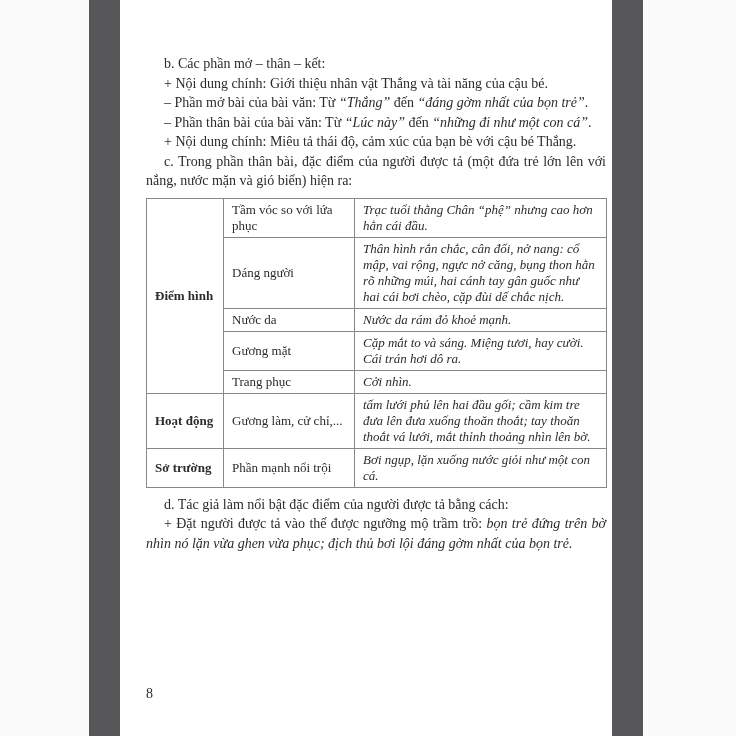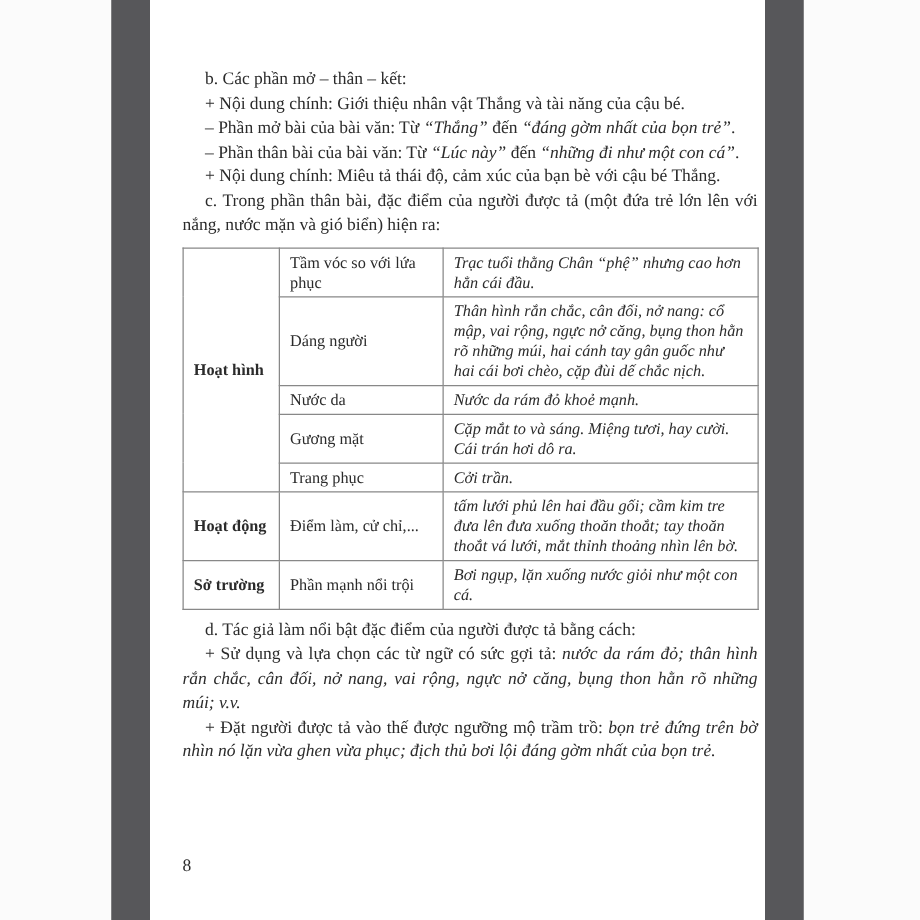--- a/index.html
+++ b/index.html
@@ -63,52 +63,51 @@
         <p class="para"><span>c. Trong phần thân bài, đặc điểm của người được tả (một đứa trẻ lớn lên với nắng, nước mặn và gió biển) hiện ra:</span></p>
       </div>
     <table class="desc-table">
       <colgroup>
         <col style="width:77px">
         <col style="width:131px">
         <col style="width:252px">
       </colgroup>
       <tbody id="table-body">
           <tr>
-            <td class="group" rowspan="5">Hoạt hình</td>
+            <td class="group" rowspan="5">Điểm hình</td>
             <td class="aspect">Tầm vóc so với lứa phục</td>
             <td class="detail">Trạc tuổi thằng Chân “phệ” nhưng cao hơn hẳn cái đầu.</td>
           </tr>
           <tr>
             <td class="aspect">Dáng người</td>
             <td class="detail">Thân hình rắn chắc, cân đối, nở nang: cổ mập, vai rộng, ngực nở căng, bụng thon hằn rõ những múi, hai cánh tay gân guốc như hai cái bơi chèo, cặp đùi dế chắc nịch.</td>
           </tr>
           <tr>
             <td class="aspect">Nước da</td>
             <td class="detail">Nước da rám đỏ khoẻ mạnh.</td>
           </tr>
           <tr>
             <td class="aspect">Gương mặt</td>
             <td class="detail">Cặp mắt to và sáng. Miệng tươi, hay cười. Cái trán hơi dô ra.</td>
           </tr>
           <tr>
             <td class="aspect">Trang phục</td>
-            <td class="detail">Cởi trần.</td>
+            <td class="detail">Cởi nhìn.</td>
           </tr>
           <tr>
             <td class="group" rowspan="1">Hoạt động</td>
-            <td class="aspect">Điểm làm, cử chỉ,...</td>
+            <td class="aspect">Gương làm, cử chỉ,...</td>
             <td class="detail">tấm lưới phủ lên hai đầu gối; cầm kim tre đưa lên đưa xuống thoăn thoắt; tay thoăn thoắt vá lưới, mắt thỉnh thoảng nhìn lên bờ.</td>
           </tr>
           <tr>
             <td class="group" rowspan="1">Sở trường</td>
             <td class="aspect">Phần mạnh nổi trội</td>
             <td class="detail">Bơi ngụp, lặn xuống nước giỏi như một con cá.</td>
           </tr>
         </tbody>
     </table>
     <div id="paras-bottom">
         <p class="para"><span>d. Tác giả làm nổi bật đặc điểm của người được tả bằng cách:</span></p>
-        <p class="para"><span>+ Sử dụng và lựa chọn các từ ngữ có sức gợi tả: </span><span class="it">nước da rám đỏ; thân hình rắn chắc, cân đối, nở nang, vai rộng, ngực nở căng, bụng thon hằn rõ những múi; v.v.</span></p>
         <p class="para"><span>+ Đặt người được tả vào thế được ngưỡng mộ trầm trồ: </span><span class="it">bọn trẻ đứng trên bờ nhìn nó lặn vừa ghen vừa phục; địch thủ bơi lội đáng gờm nhất của bọn trẻ.</span></p>
       </div>
   </div>
   <div class="page-number">8</div>
 </div>
 
 </body></html>

